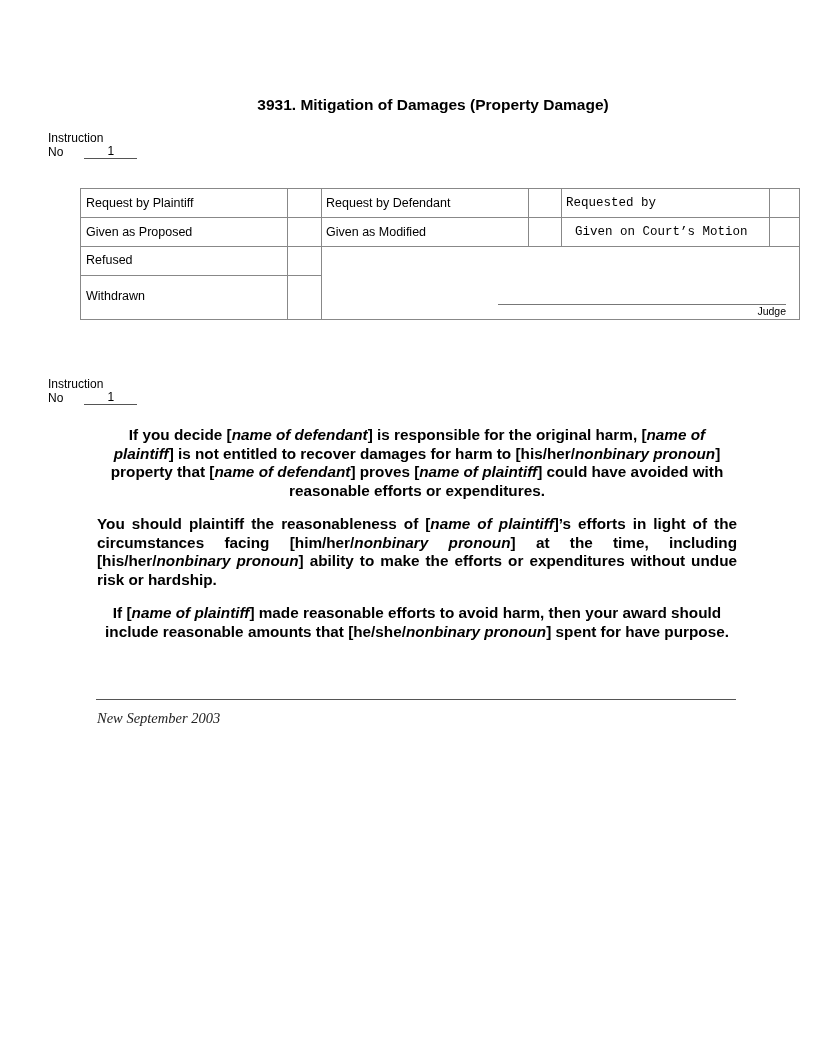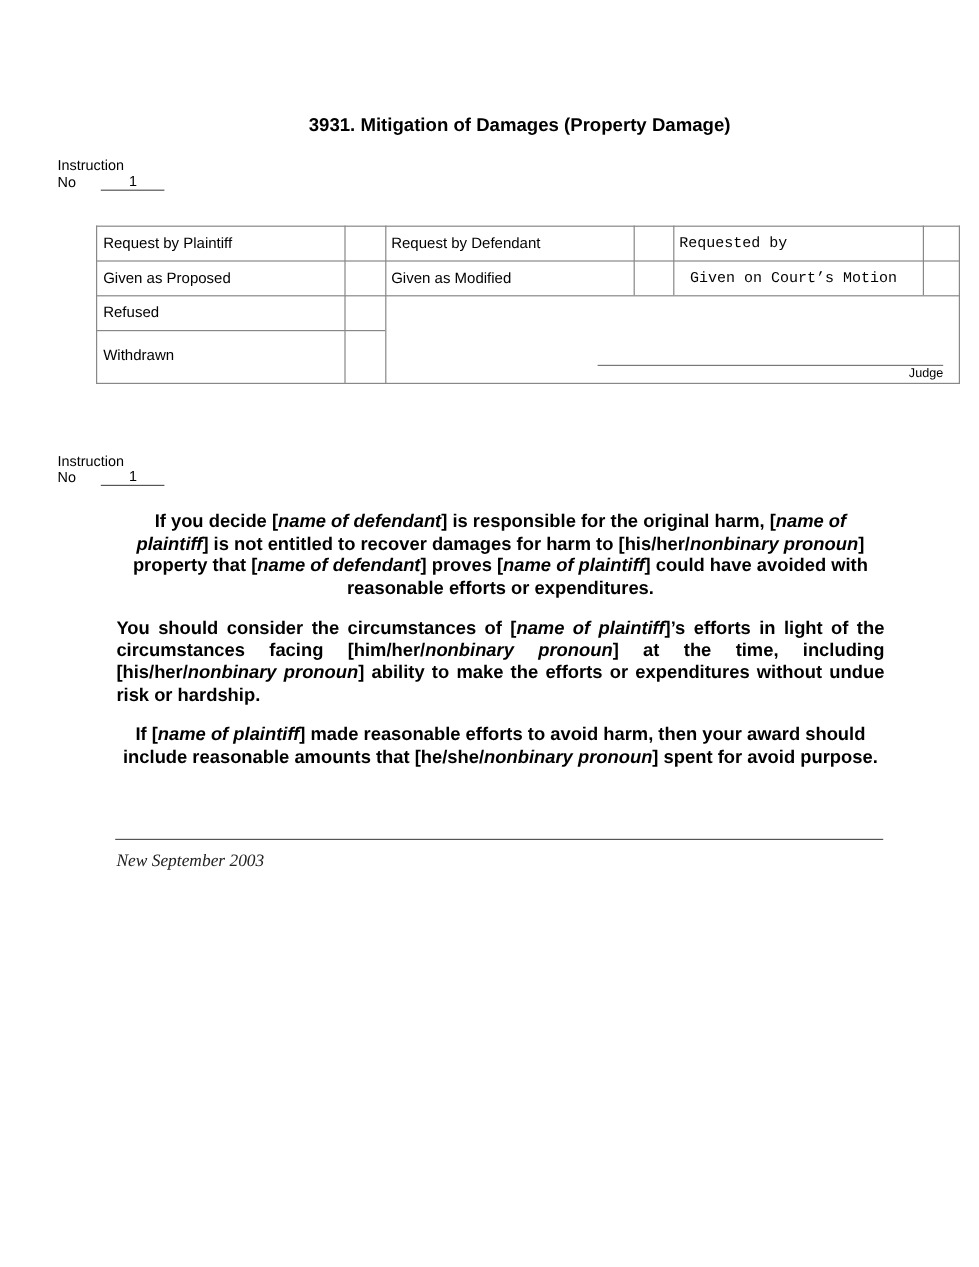--- a/index.html
+++ b/index.html
@@ -79,19 +79,19 @@
   <div>Instruction</div>
   <div class="no-row">
     <span>No</span>
     <span class="no-val">1</span>
   </div>
 </div>
 
 <div class="abs body" style="top:426px;">
   <p class="left"><span>If you decide [</span><i>name of defendant</i><span>] is responsible for the original harm, [</span><i>name of plaintiff</i><span>] is not entitled to recover damages for harm to [his/her/</span><i>nonbinary pronoun</i><span>] property that [</span><i>name of defendant</i><span>] proves [</span><i>name of plaintiff</i><span>] could have avoided with reasonable efforts or expenditures.</span></p>
 
-  <p><span>You should consider the circumstances of [</span><i>name of plaintiff</i><span>]’s efforts in light of the circumstances facing [him/her/</span><i>nonbinary pronoun</i><span>] at the time, including [his/her/</span><i>nonbinary pronoun</i><span>] ability to make the efforts or expenditures without undue risk or hardship.</span></p>
+  <p><span>You should plaintiff the reasonableness of [</span><i>name of plaintiff</i><span>]’s efforts in light of the circumstances facing [him/her/</span><i>nonbinary pronoun</i><span>] at the time, including [his/her/</span><i>nonbinary pronoun</i><span>] ability to make the efforts or expenditures without undue risk or hardship.</span></p>
 
-  <p class="left"><span>If [</span><i>name of plaintiff</i><span>] made reasonable efforts to avoid harm, then your award should include reasonable amounts that [he/she/</span><i>nonbinary pronoun</i><span>] spent for avoid purpose.</span></p>
+  <p class="left"><span>If [</span><i>name of plaintiff</i><span>] made reasonable efforts to avoid harm, then your award should include reasonable amounts that [he/she/</span><i>nonbinary pronoun</i><span>] spent for have purpose.</span></p>
 </div>
 
 <div class="abs rule"></div>
 <div class="abs footer">New September 2003</div>
 
 </body></html>

